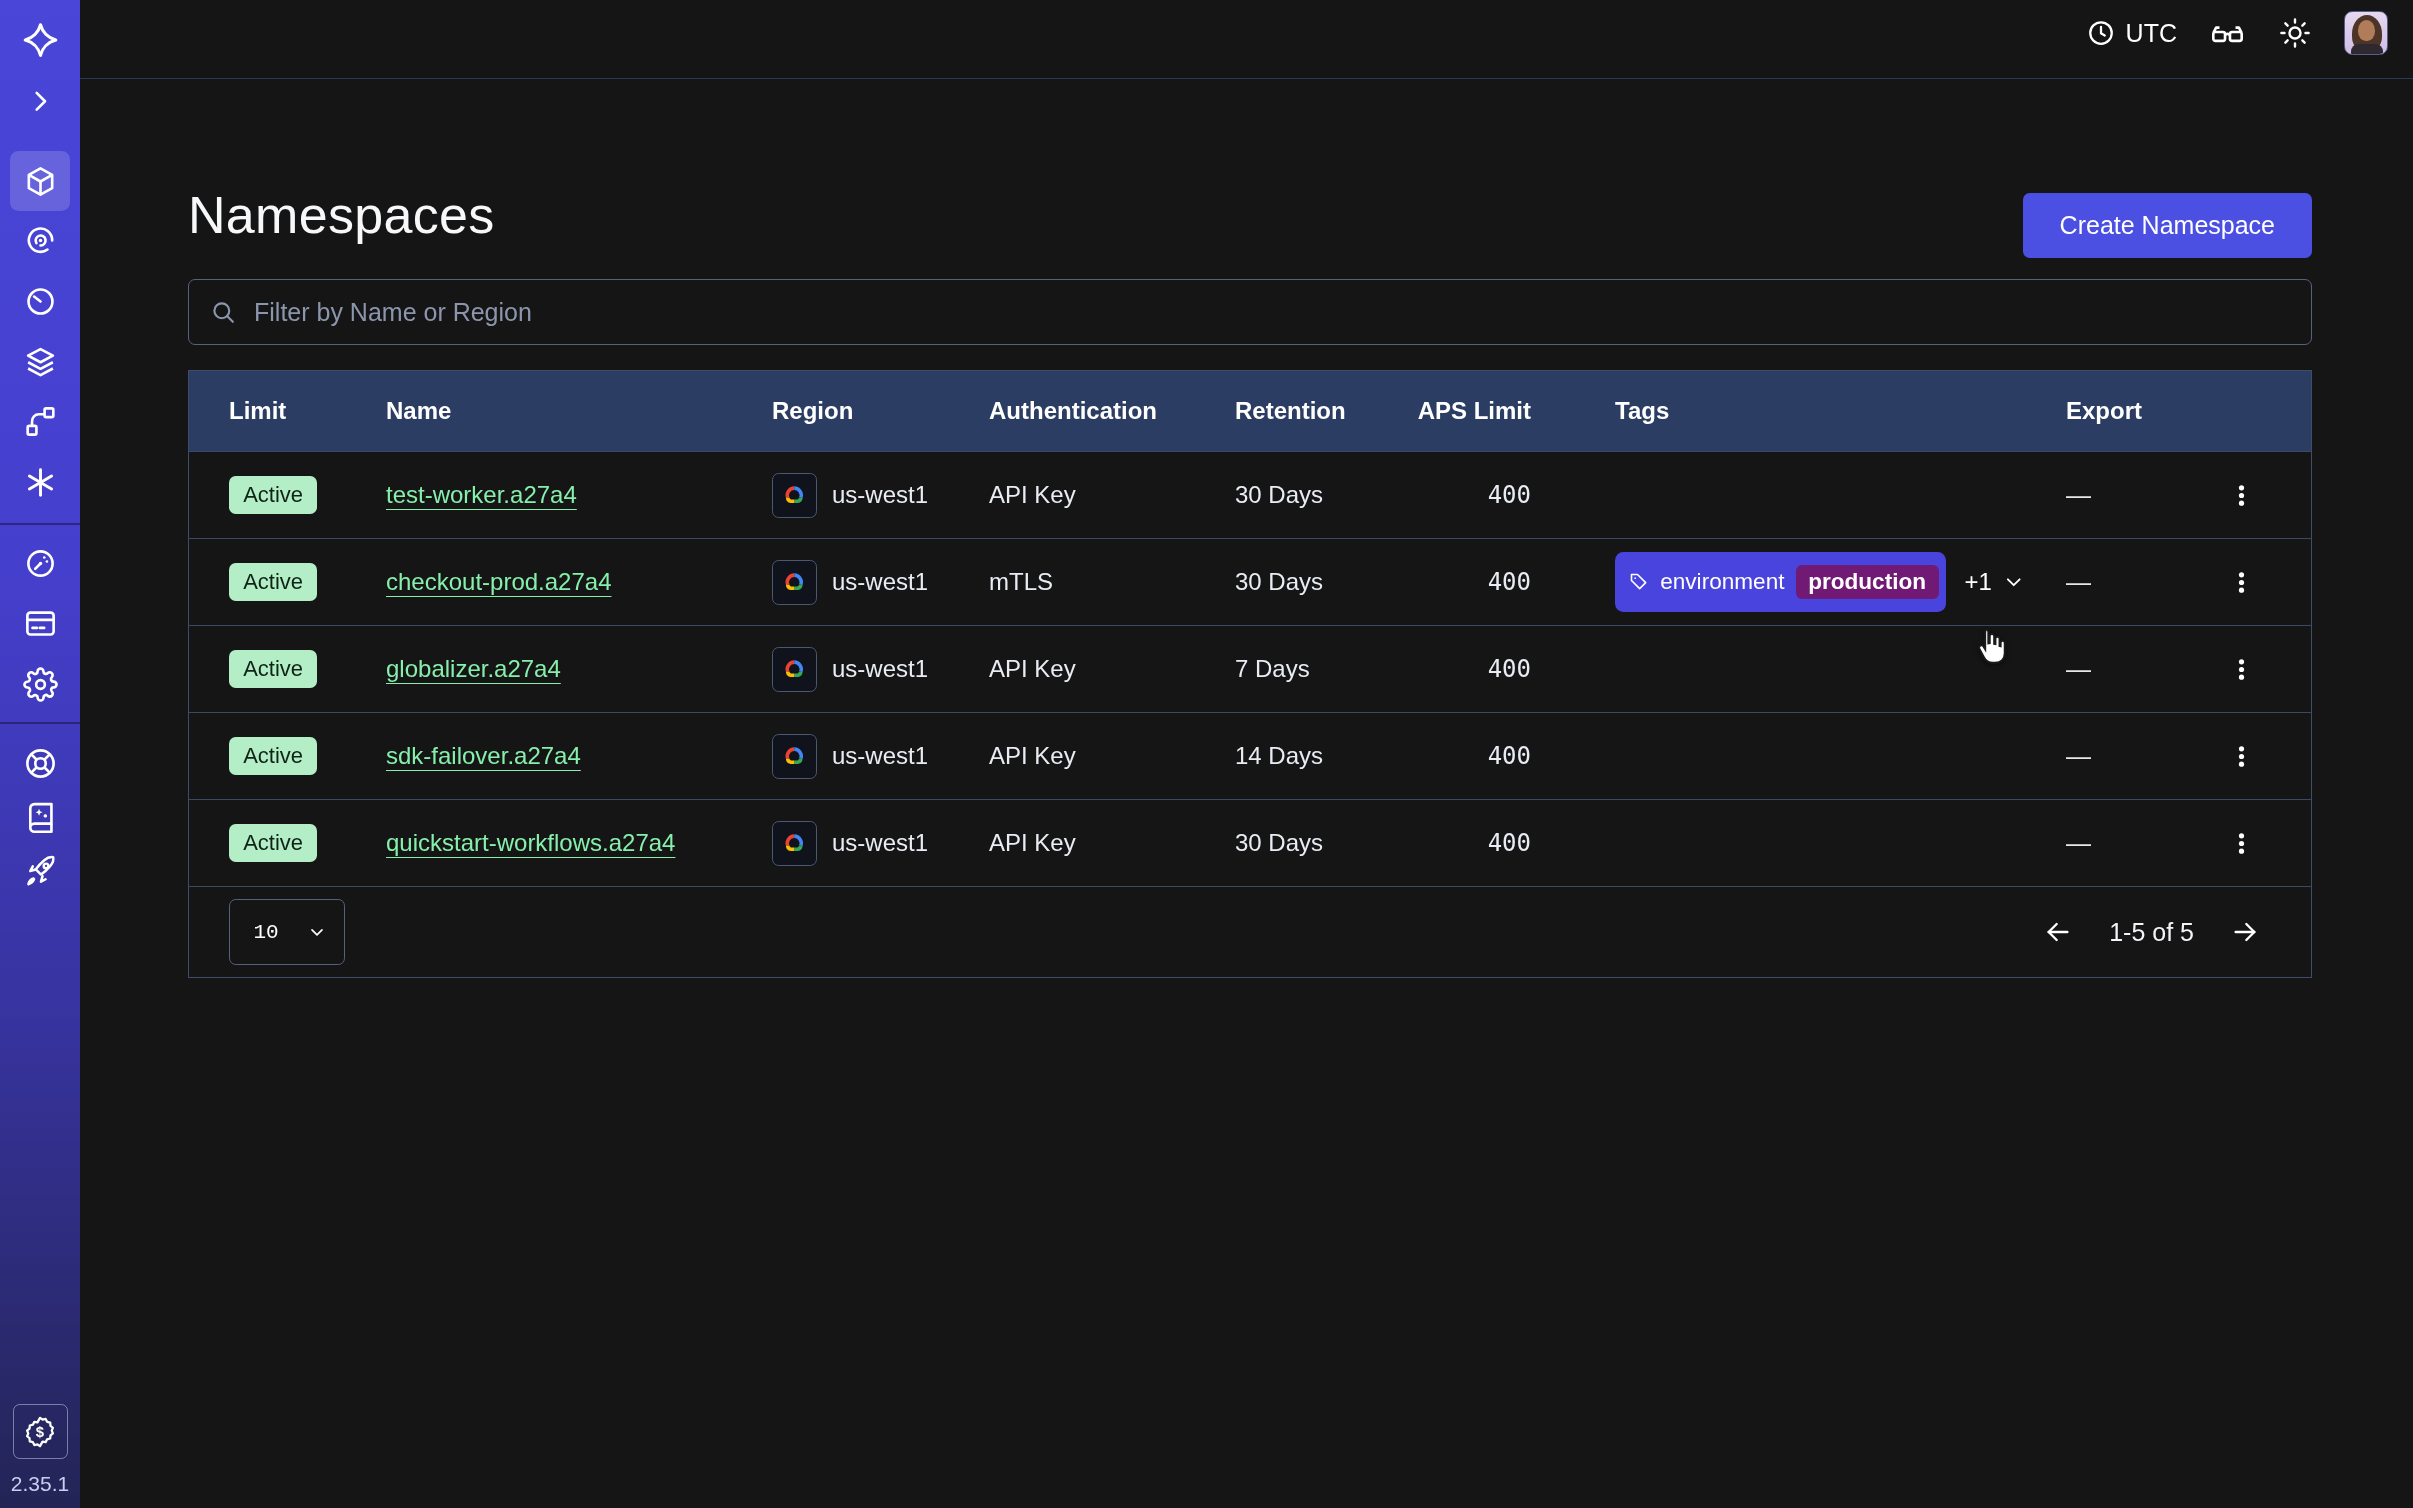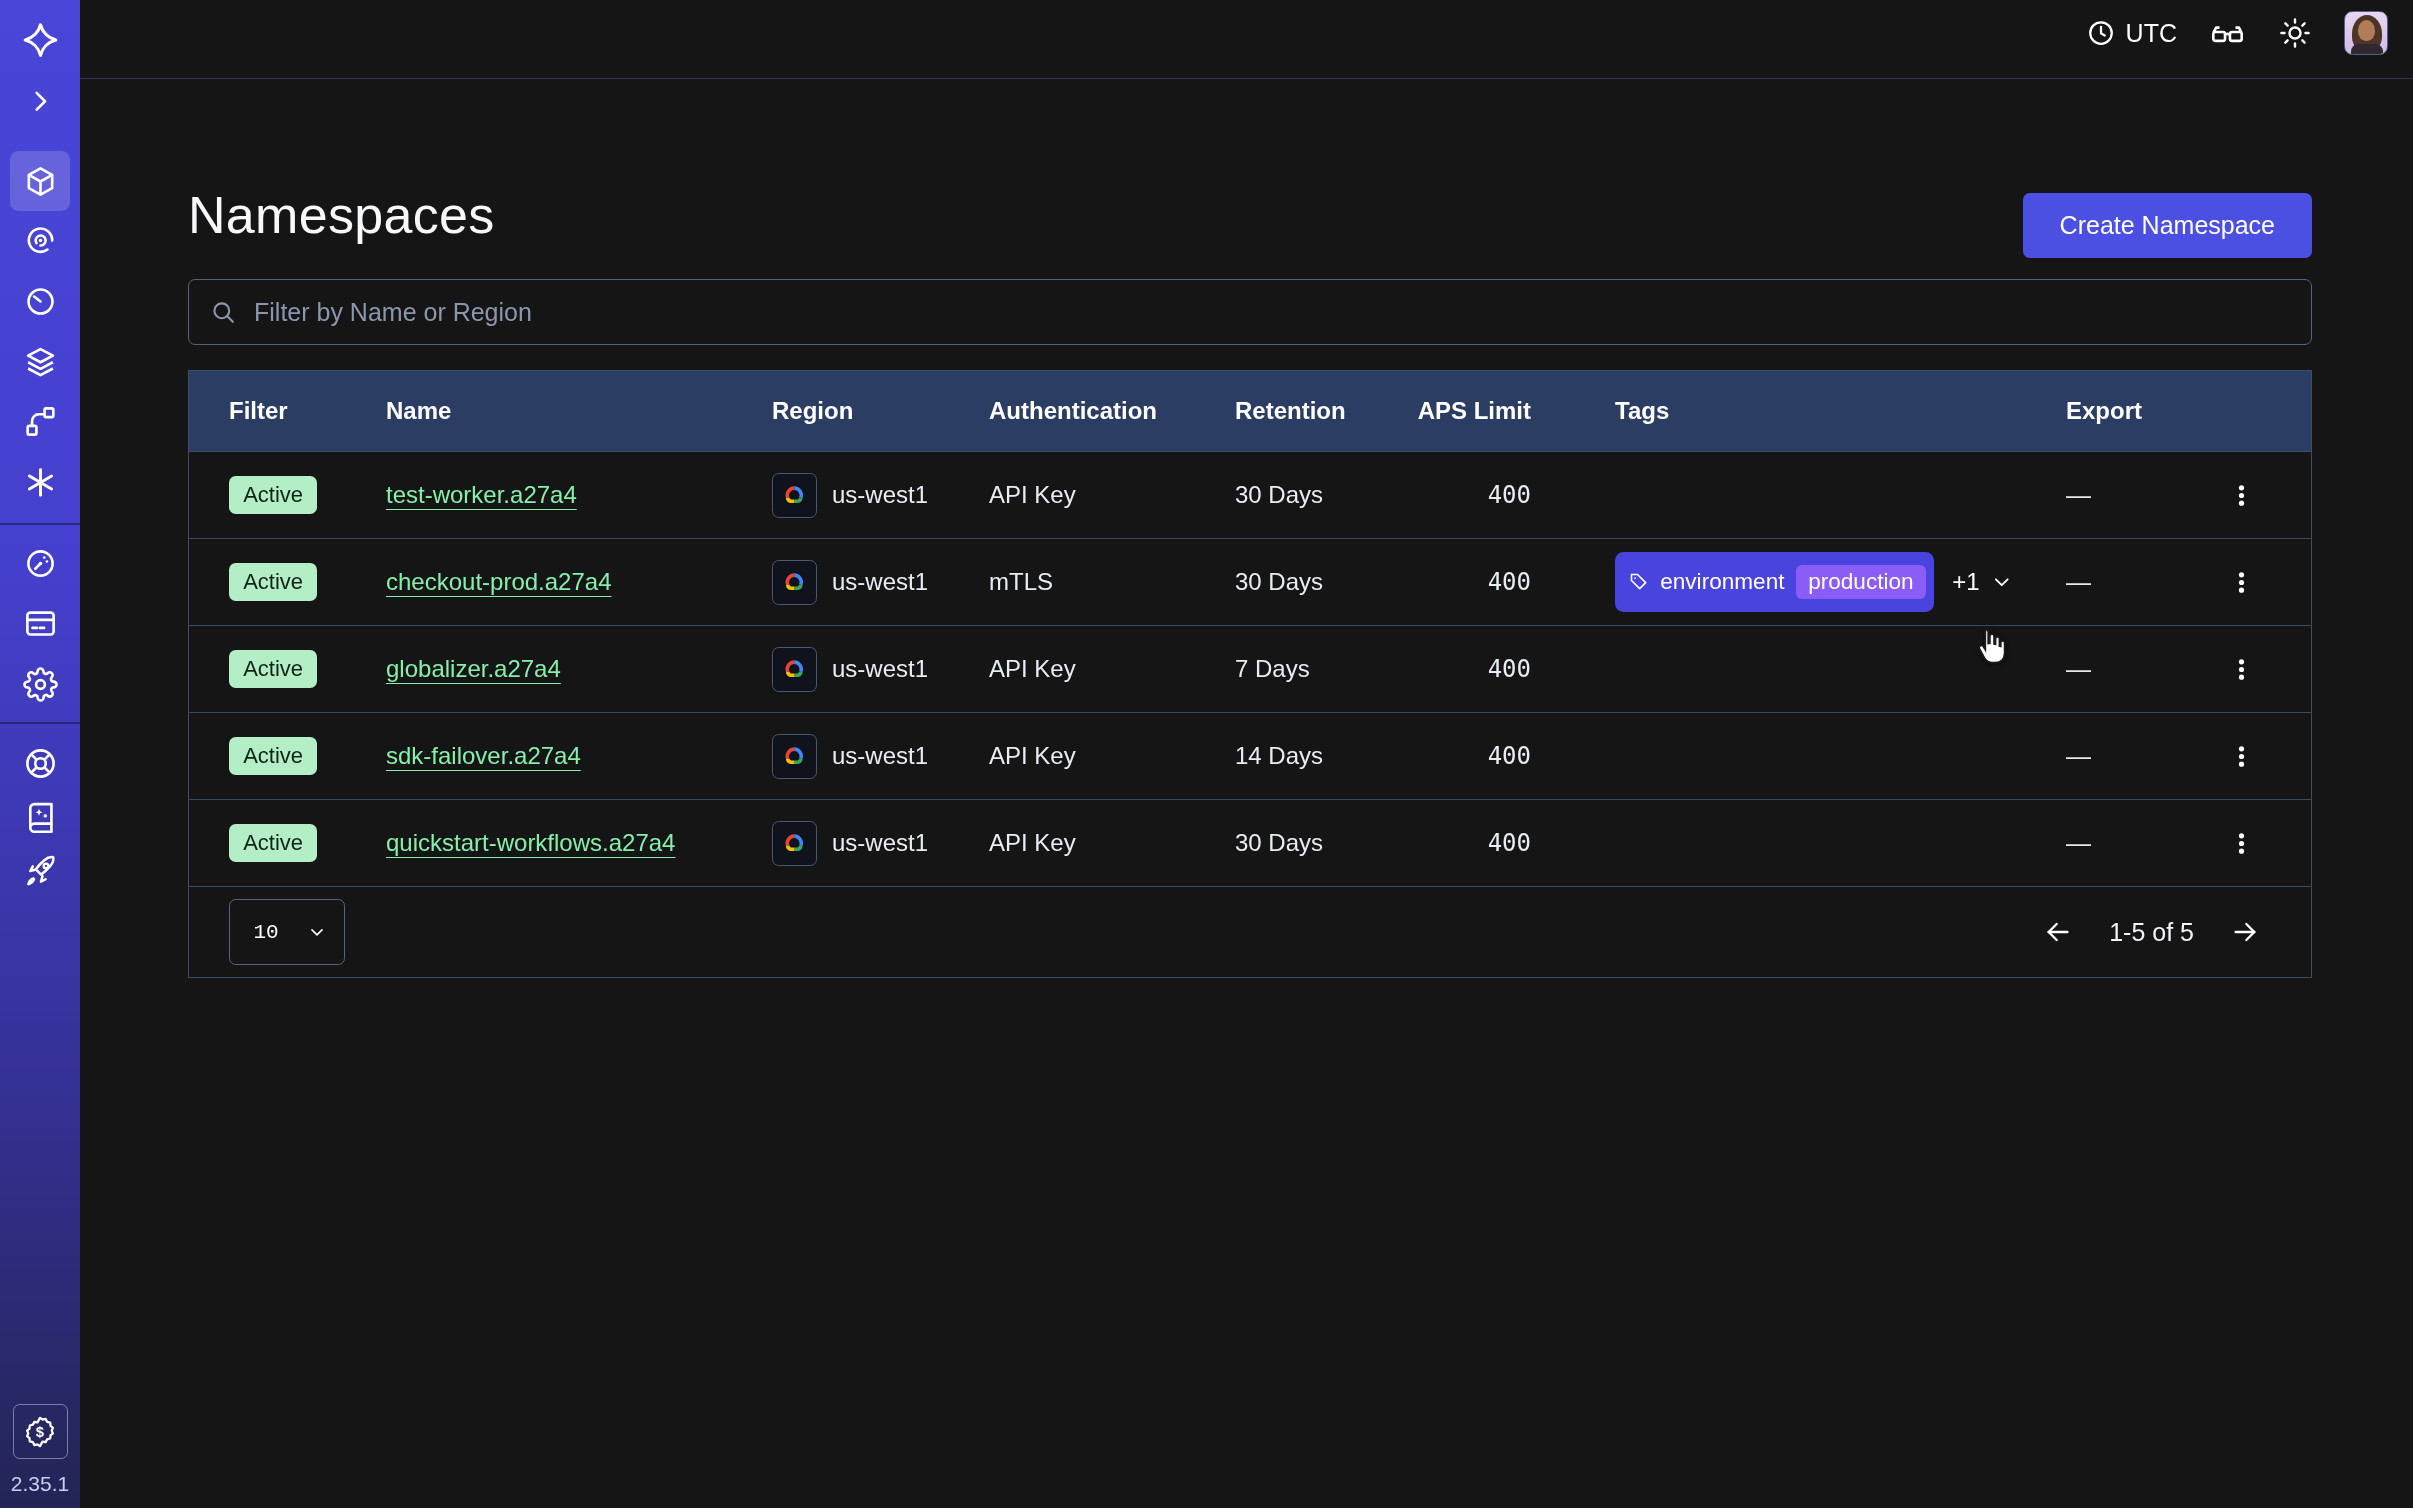--- a/index.html
+++ b/index.html
@@ -63,21 +63,21 @@
   .cell-tags { padding-left:84px; display:flex; align-items:center; }
   .badge { display:inline-block; background:#b3eec6; color:#0f2417; font-size:22px; font-weight:500;
     padding:6.7px 14.2px; border-radius:6.7px; line-height:1.15; }
   .ns-link { color:#86efac; text-decoration:underline; text-underline-offset:5.9px;
     text-decoration-thickness:1.3px; cursor:pointer; }
   .region-cell { display:flex; align-items:center; gap:15px; }
   .region-box { width:45px; height:45px; border:1.3px solid #4a5872; border-radius:6.7px;
     display:flex; align-items:center; justify-content:center; background:#10131c; }
   .tag-chip { display:inline-flex; align-items:center; gap:11px; height:60px; padding:0 7.5px 0 14.2px;
     background:#4a44de; border-radius:8.4px; color:#fff; font-size:22.6px; cursor:pointer; }
-  .tag-val { background:#8b5cf6; border-radius:5.9px; padding:4.2px 12.6px; }
+  .tag-val { background:#701a75; border-radius:5.9px; padding:4.2px 12.6px;font-weight:bold; }
   .tags-more { margin-left:18.4px; font-size:24px; color:#fff; }
   .tags-expand { margin-left:10px; background:none; border:none; color:#fff; cursor:pointer; }
   .export-cell { font-size:25px; color:#e8e8e8; }
   .kebab-btn { background:none; border:none; cursor:pointer; padding:8.4px; margin-left:11.7px; }
 
   .tfoot { height:91px; border-top:0.8px solid #3c4962; display:flex; align-items:center;
     justify-content:space-between; padding:0 50px 0 40px; }
   .pagesize { display:flex; align-items:center; justify-content:space-between; width:116px; height:66px;
     border:1.3px solid #55627e; border-radius:6.7px; background:none; color:#fff; font-size:21px;
     padding:0 17px 0 23.5px; cursor:pointer; font-family:Liberation Mono, monospace; }
@@ -250,21 +250,21 @@
       <svg width="27" height="27" viewBox="0 0 24 24" fill="none" stroke="currentColor" stroke-width="1.9" stroke-linecap="round">
           <circle cx="10.5" cy="10.5" r="6.6"></circle>
           <path d="M15.4 15.4L20.3 20.3"></path>
         </svg>
     </span>
     <input type="text" placeholder="Filter by Name or Region" style="">
   </div>
 
   <div class="table">
     <div class="grid thead">
-      <div>Filter</div>
+      <div>Limit</div>
       <div>Name</div>
       <div>Region</div>
       <div>Authentication</div>
       <div>Retention</div>
       <div class="th-right">APS Limit</div>
       <div style="padding-left:84px">Tags</div>
       <div>Export</div>
       <div></div>
     </div>
 

